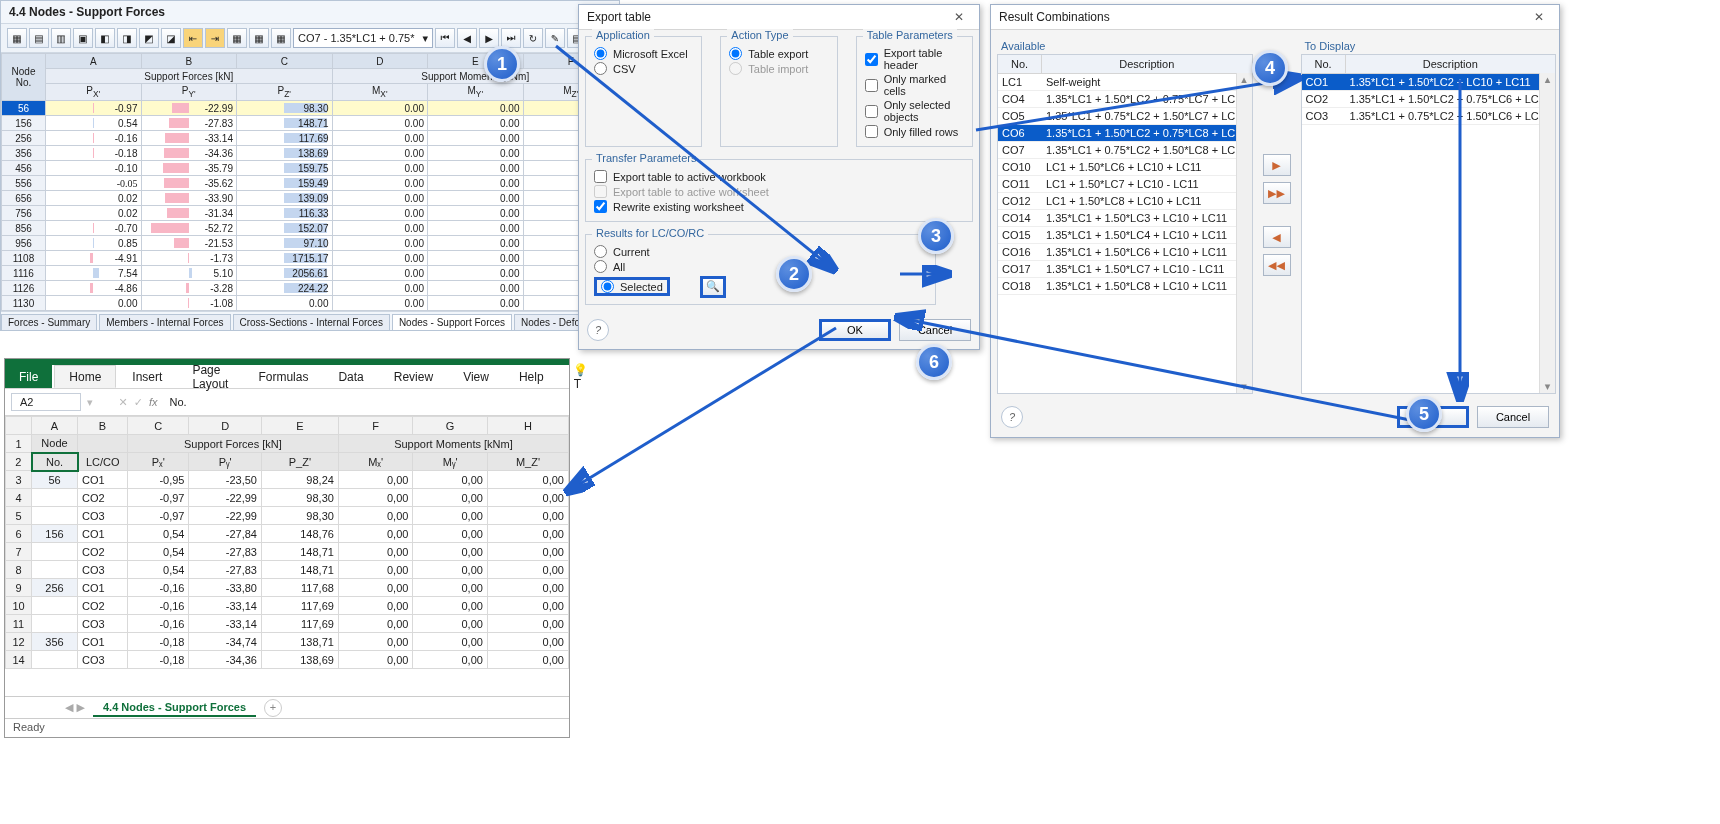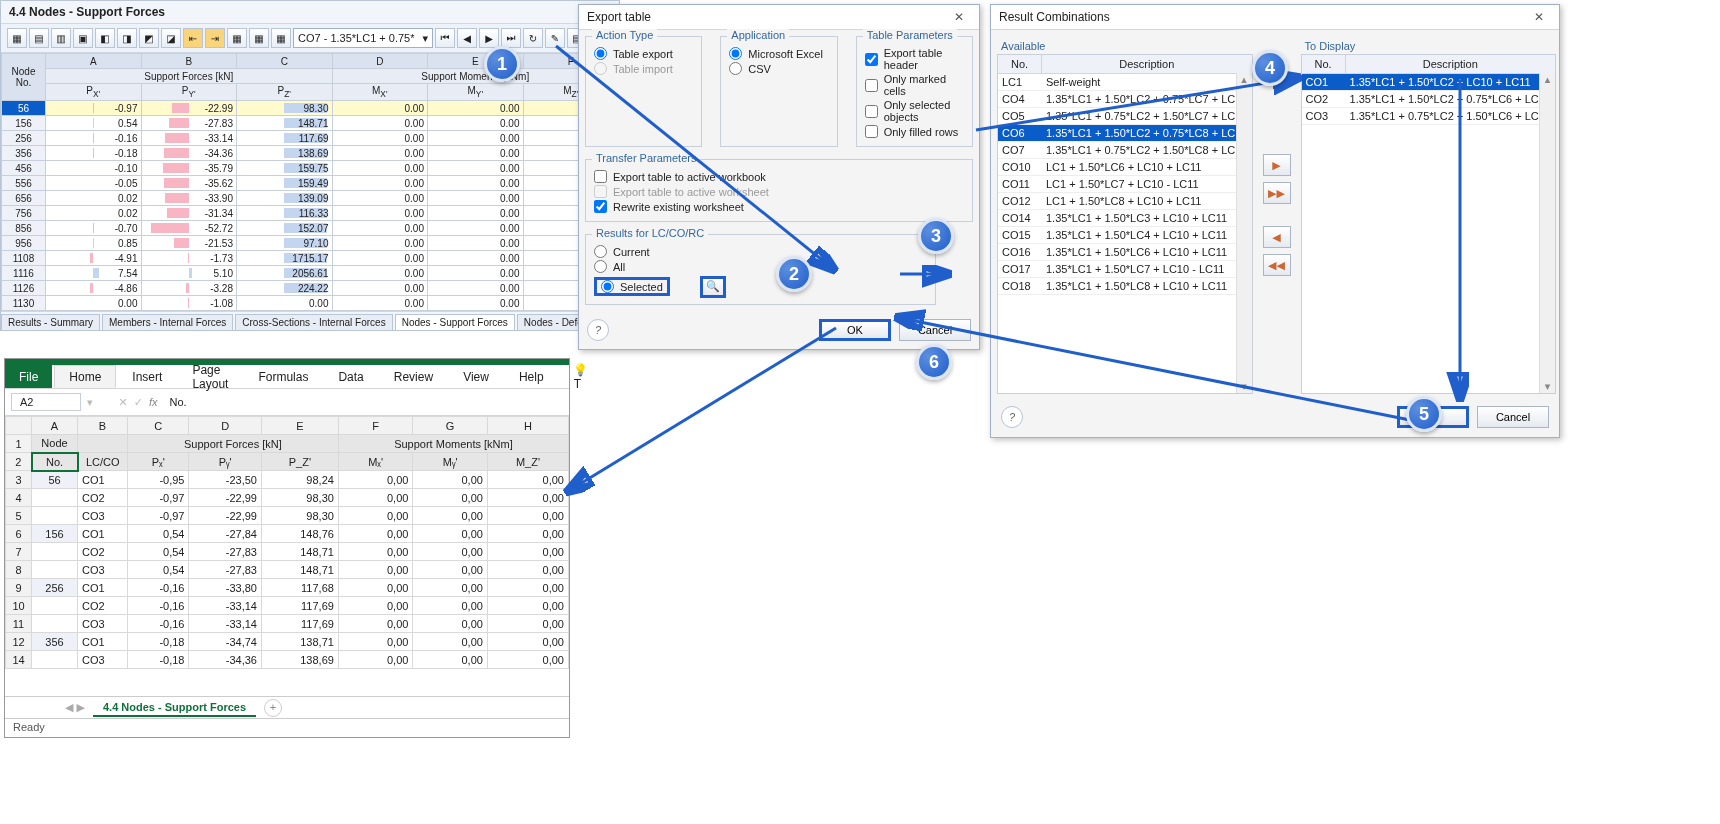--- a/index.html
+++ b/index.html
@@ -209,21 +209,21 @@
             <td class="node">456</td>
             <td class="num"><span class="bar-neg" style="width: 0.075%;"></span><span style="position: relative;">-0.10</span></td>
             <td class="num"><span class="bar-neg" style="width: 26.8425%;"></span><span style="position: relative;">-35.79</span></td>
             <td class="num"><span class="bar-pos" style="width: 45%;"></span><span style="position: relative;">159.75</span></td>
             <td class="num"><span style="position: relative;">0.00</span></td>
             <td class="num"><span style="position: relative;">0.00</span></td>
             <td class="num"><span style="position: relative;">0.00</span></td>
           </tr>
           <tr>
             <td class="node">556</td>
-            <td class="num"><span class="bar-neg" style="width: 0.0375%;"></span><span style="position: relative;">-0.05</span></td>
+            <td class="num"><span class="bar-neg" style="width: 0.0375%;"></span><span style="position: relative; font-family: Liberation Serif, serif;">-0.05</span></td>
             <td class="num"><span class="bar-neg" style="width: 26.715%;"></span><span style="position: relative; text-align: center;">-35.62</span></td>
             <td class="num"><span class="bar-pos" style="width: 45%;"></span><span style="position: relative;">159.49</span></td>
             <td class="num"><span style="position: relative;">0.00</span></td>
             <td class="num"><span style="position: relative;">0.00</span></td>
             <td class="num"><span style="position: relative;">0.00</span></td>
           </tr>
           <tr>
             <td class="node">656</td>
             <td class="num"><span class="bar-pos" style="width: 0.015%;"></span><span style="position: relative;">0.02</span></td>
             <td class="num"><span class="bar-neg" style="width: 25.425%;"></span><span style="position: relative;">-33.90</span></td>
@@ -292,54 +292,54 @@
             <td class="num"><span class="bar-neg" style="width: 0.81%;"></span><span style="position: relative;">-1.08</span></td>
             <td class="num"><span style="position: relative;">0.00</span></td>
             <td class="num"><span style="position: relative;">0.00</span></td>
             <td class="num"><span style="position: relative;">0.00</span></td>
             <td class="num"><span style="position: relative;">0.00</span></td>
           </tr>
         </tbody>
     </table>
   </div>
   <div class="rfem-tabs" id="rfem-tabs">
-      <div class="rfem-tab">Results - Summary</div>
+      <div class="rfem-tab">Forces - Summary</div>
       <div class="rfem-tab">Members - Internal Forces</div>
       <div class="rfem-tab">Cross-Sections - Internal Forces</div>
       <div class="rfem-tab active">Nodes - Support Forces</div>
       <div class="rfem-tab">Nodes - Deformations</div>
     </div>
 </div>
 
 <div class="dialog dlg1">
   <div class="dlg-title">
     <span>Export table</span>
     <span class="dlg-close">✕</span>
   </div>
   <div class="dlg-row">
+    <div class="groupbox">
+      <div class="gtitle">Application</div>
+      <label class="radio">
+          <input type="radio" checked="" style="">
+          <span>Microsoft Excel</span>
+        </label>
+      <label class="radio">
+          <input type="radio" style="">
+          <span>CSV</span>
+        </label>
+    </div>
     <div class="groupbox">
       <div class="gtitle">Action Type</div>
       <label class="radio">
           <input type="radio" checked="" style="">
           <span>Table export</span>
         </label>
       <label class="radio disabled">
           <input type="radio" disabled="" style="">
           <span>Table import</span>
-        </label>
-    </div>
-    <div class="groupbox">
-      <div class="gtitle">Application</div>
-      <label class="radio">
-          <input type="radio" checked="" style="">
-          <span>Microsoft Excel</span>
-        </label>
-      <label class="radio">
-          <input type="radio" style="">
-          <span>CSV</span>
         </label>
     </div>
     <div class="groupbox">
       <div class="gtitle">Table Parameters</div>
       <label class="check">
           <input type="checkbox" checked="" style="">
           <span>Export table header</span>
         </label>
       <label class="check">
           <input type="checkbox" style="">

